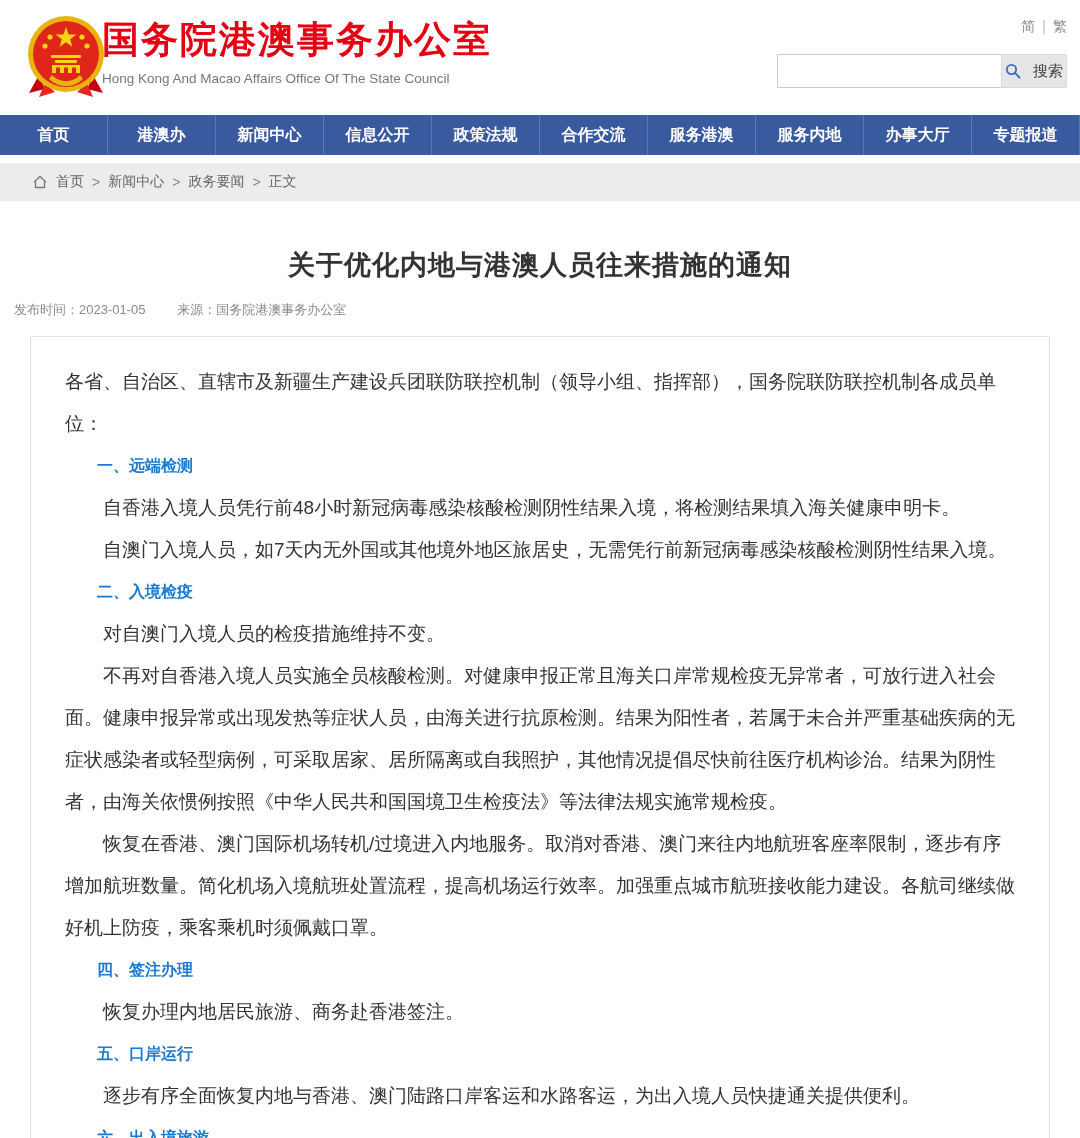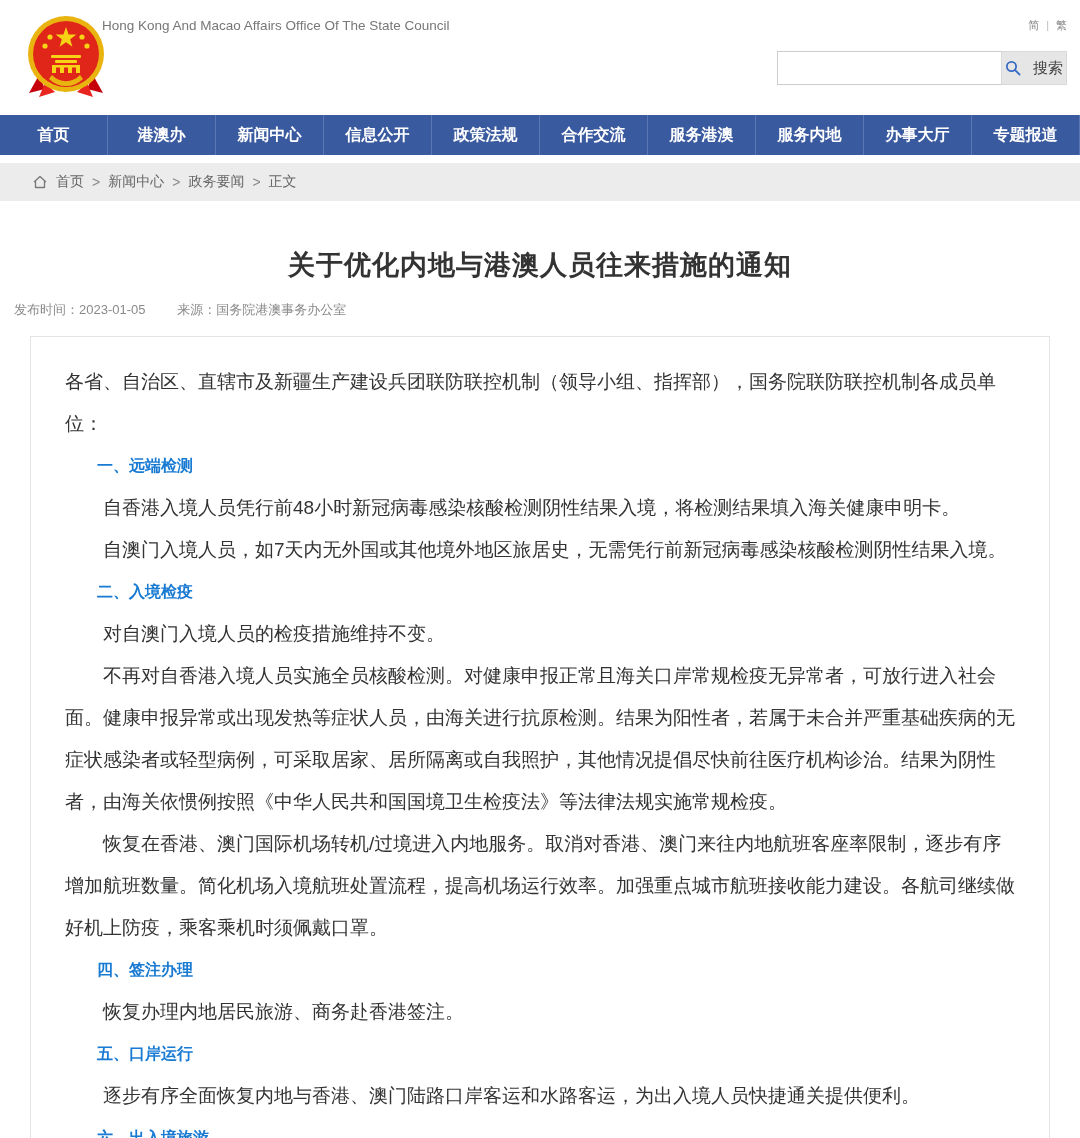--- a/index.html
+++ b/index.html
@@ -14,24 +14,24 @@
   }
   .logo-wrap {
     position: absolute; left: 25px; top: 13px; width: 82px; height: 86px;
   }
   .site-title-block { position: absolute; left: 102px; top: 18px; }
   .site-title {
     color: #e60012; font-size: 37px; font-weight: bold; letter-spacing: 2px;
     line-height: 44px; white-space: nowrap;
   }
   .site-subtitle {
-    color: #777777; font-size: 13.5px; white-space: nowrap;
+    color: #777777; font-size: 13.5px; margin-top: 9px; white-space: nowrap;
   }
   .header-right { position: absolute; right: 13px; top: 18px; text-align: right; }
-  .lang-switch { font-size: 11px; color: #888888; margin-bottom: 18px; }
+  .lang-switch { font-size: 14px; color: #888888; margin-bottom: 18px; }
   .lang-switch span { cursor: pointer; }
   .lang-divider { color: #bbbbbb; margin: 0 7px; }
   .search-row { display: flex; align-items: stretch; height: 34px; width: 290px; }
   .search-input {
     flex: 1; border: 1px solid #cccccc; border-right: none; outline: none;
     font-size: 14px; padding: 0 8px; color: #333;
   }
   .search-button {
     width: 66px; background: #e6e6e6; border: 1px solid #d9d9d9;
     display: flex; align-items: center; justify-content: center; gap: 12px;
@@ -102,20 +102,21 @@
       <rect x="30" y="47" width="22" height="3" rx="1" fill="#f7d215"></rect>
       <rect x="27" y="52" width="28" height="8" fill="#f7d215"></rect>
       <rect x="31" y="54.5" width="4" height="5.5" fill="#df2619"></rect>
       <rect x="39" y="54.5" width="4" height="5.5" fill="#df2619"></rect>
       <rect x="47" y="54.5" width="4" height="5.5" fill="#df2619"></rect>
 
       <path d="M24 66 a24 24 0 0 0 34 0 l-3 -4 a19 19 0 0 1 -28 0 Z" fill="#e9b410"></path>
     </svg>
   </div>
   <div class="site-title-block">
+    <div class="site-title">国务院港澳事务办公室</div>
     <div class="site-subtitle">Hong Kong And Macao Affairs Office Of The State Council</div>
   </div>
   <div class="header-right">
     <div class="lang-switch">
       <span>简</span><span class="lang-divider">|</span><span>繁</span>
     </div>
     <div class="search-row">
       <input class="search-input" type="text" value="" style="">
       <div class="search-button">
         <svg width="16" height="16" viewBox="0 0 16 16">

